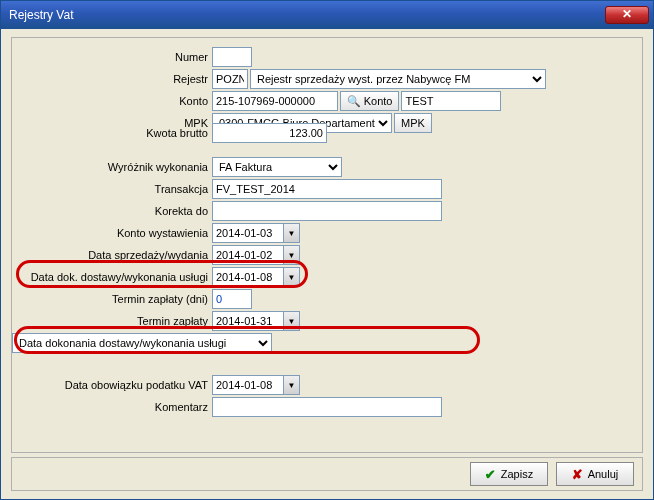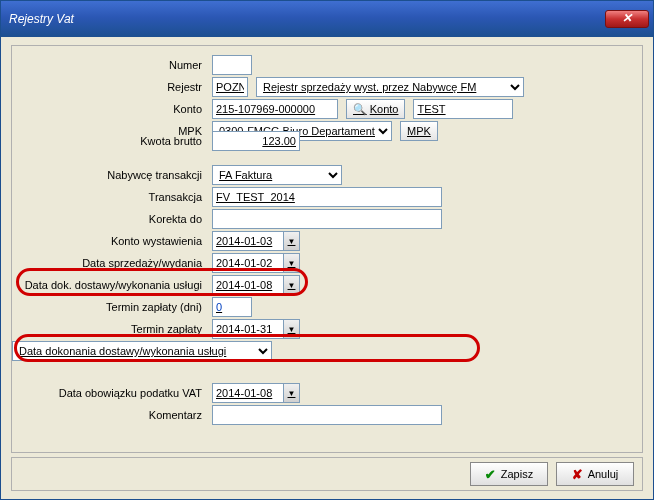--- a/index.html
+++ b/index.html
@@ -15,28 +15,27 @@
   .window {
     width: 654px;
     height: 500px;
     border: 1px solid #1c4f8f;
     display: flex;
     flex-direction: column;
     position: relative;
     background: #ece9d8;
   }
   .titlebar {
-    height: 36px;
+    height: 28px;
     background: linear-gradient(to bottom, #3f6fd1 0%, #2b57b4 45%, #1c4f8f 100%);
     color: #fff;
     display: flex;
     align-items: center;
     padding: 0 4px 0 8px;
     font-size: 12px;
-    font-style: italic;
   }
   .titlebar .title { flex: 1; }
   .titlebar .close {
     width: 44px;
     height: 18px;
     background: linear-gradient(to bottom, #f08080, #c83030 50%, #a01818);
     border: 1px solid #7a1010;
     border-radius: 3px;
     color: #fff;
     font-weight: bold;
@@ -65,28 +64,27 @@
     position: absolute;
     left: 0;
     right: 0;
     height: 22px;
     display: flex;
     align-items: center;
   }
   .lbl {
     width: 200px;
     text-align: right;
-    padding-right: 10px;
+    padding-right: 4px;
     color: #000;
   }
   .ctrls {
     display: flex;
     align-items: center;
-    gap: 8px;
-    text-decoration: underline;
+    gap: 2px;
   }
   input[type=text], select {
     font-family: Tahoma, Arial, sans-serif;
     font-size: 11px;
     height: 20px;
     border: 1px solid #7f9db9;
     background: #fff;
     padding: 1px 3px;
   }
   select { padding: 0 0 0 2px; }
@@ -180,21 +178,21 @@
           <div class="lbl">Numer</div>
           <div class="ctrls">
             <input type="text" style="width: 40px;" value="">
           </div>
         </div>
 
         <div class="row" style="top:30px">
           <div class="lbl">Rejestr</div>
           <div class="ctrls">
             <input type="text" style="width: 36px;" value="POZN">
-            <select style="width:268px">
+            <select style="width:296px">
               <option>Rejestr sprzedaży wyst. przez Nabywcę FM</option>
             </select>
           </div>
         </div>
 
         <div class="row" style="top:52px">
           <div class="lbl">Konto</div>
           <div class="ctrls">
             <input type="text" style="width: 126px;" value="215-107969-000000">
             <button class="btn-small">
@@ -213,26 +211,26 @@
             </select>
             <button class="btn-small">
               <span>MPK</span>
             </button>
           </div>
         </div>
 
         <div class="row" style="top:84px">
           <div class="lbl">Kwota brutto</div>
           <div class="ctrls">
-            <input type="text" class="num-right" style="width: 88px;" value="123.00">
+            <input type="text" class="num-right" style="width: 115px;" value="123.00">
           </div>
         </div>
 
         <div class="row" style="top:118px">
-          <div class="lbl">Nabywcę transakcji</div>
+          <div class="lbl">Wyróżnik wykonania</div>
           <div class="ctrls">
             <select style="width:130px">
               <option>FA Faktura</option>
             </select>
           </div>
         </div>
 
         <div class="row" style="top:140px">
           <div class="lbl">Transakcja</div>
           <div class="ctrls">

